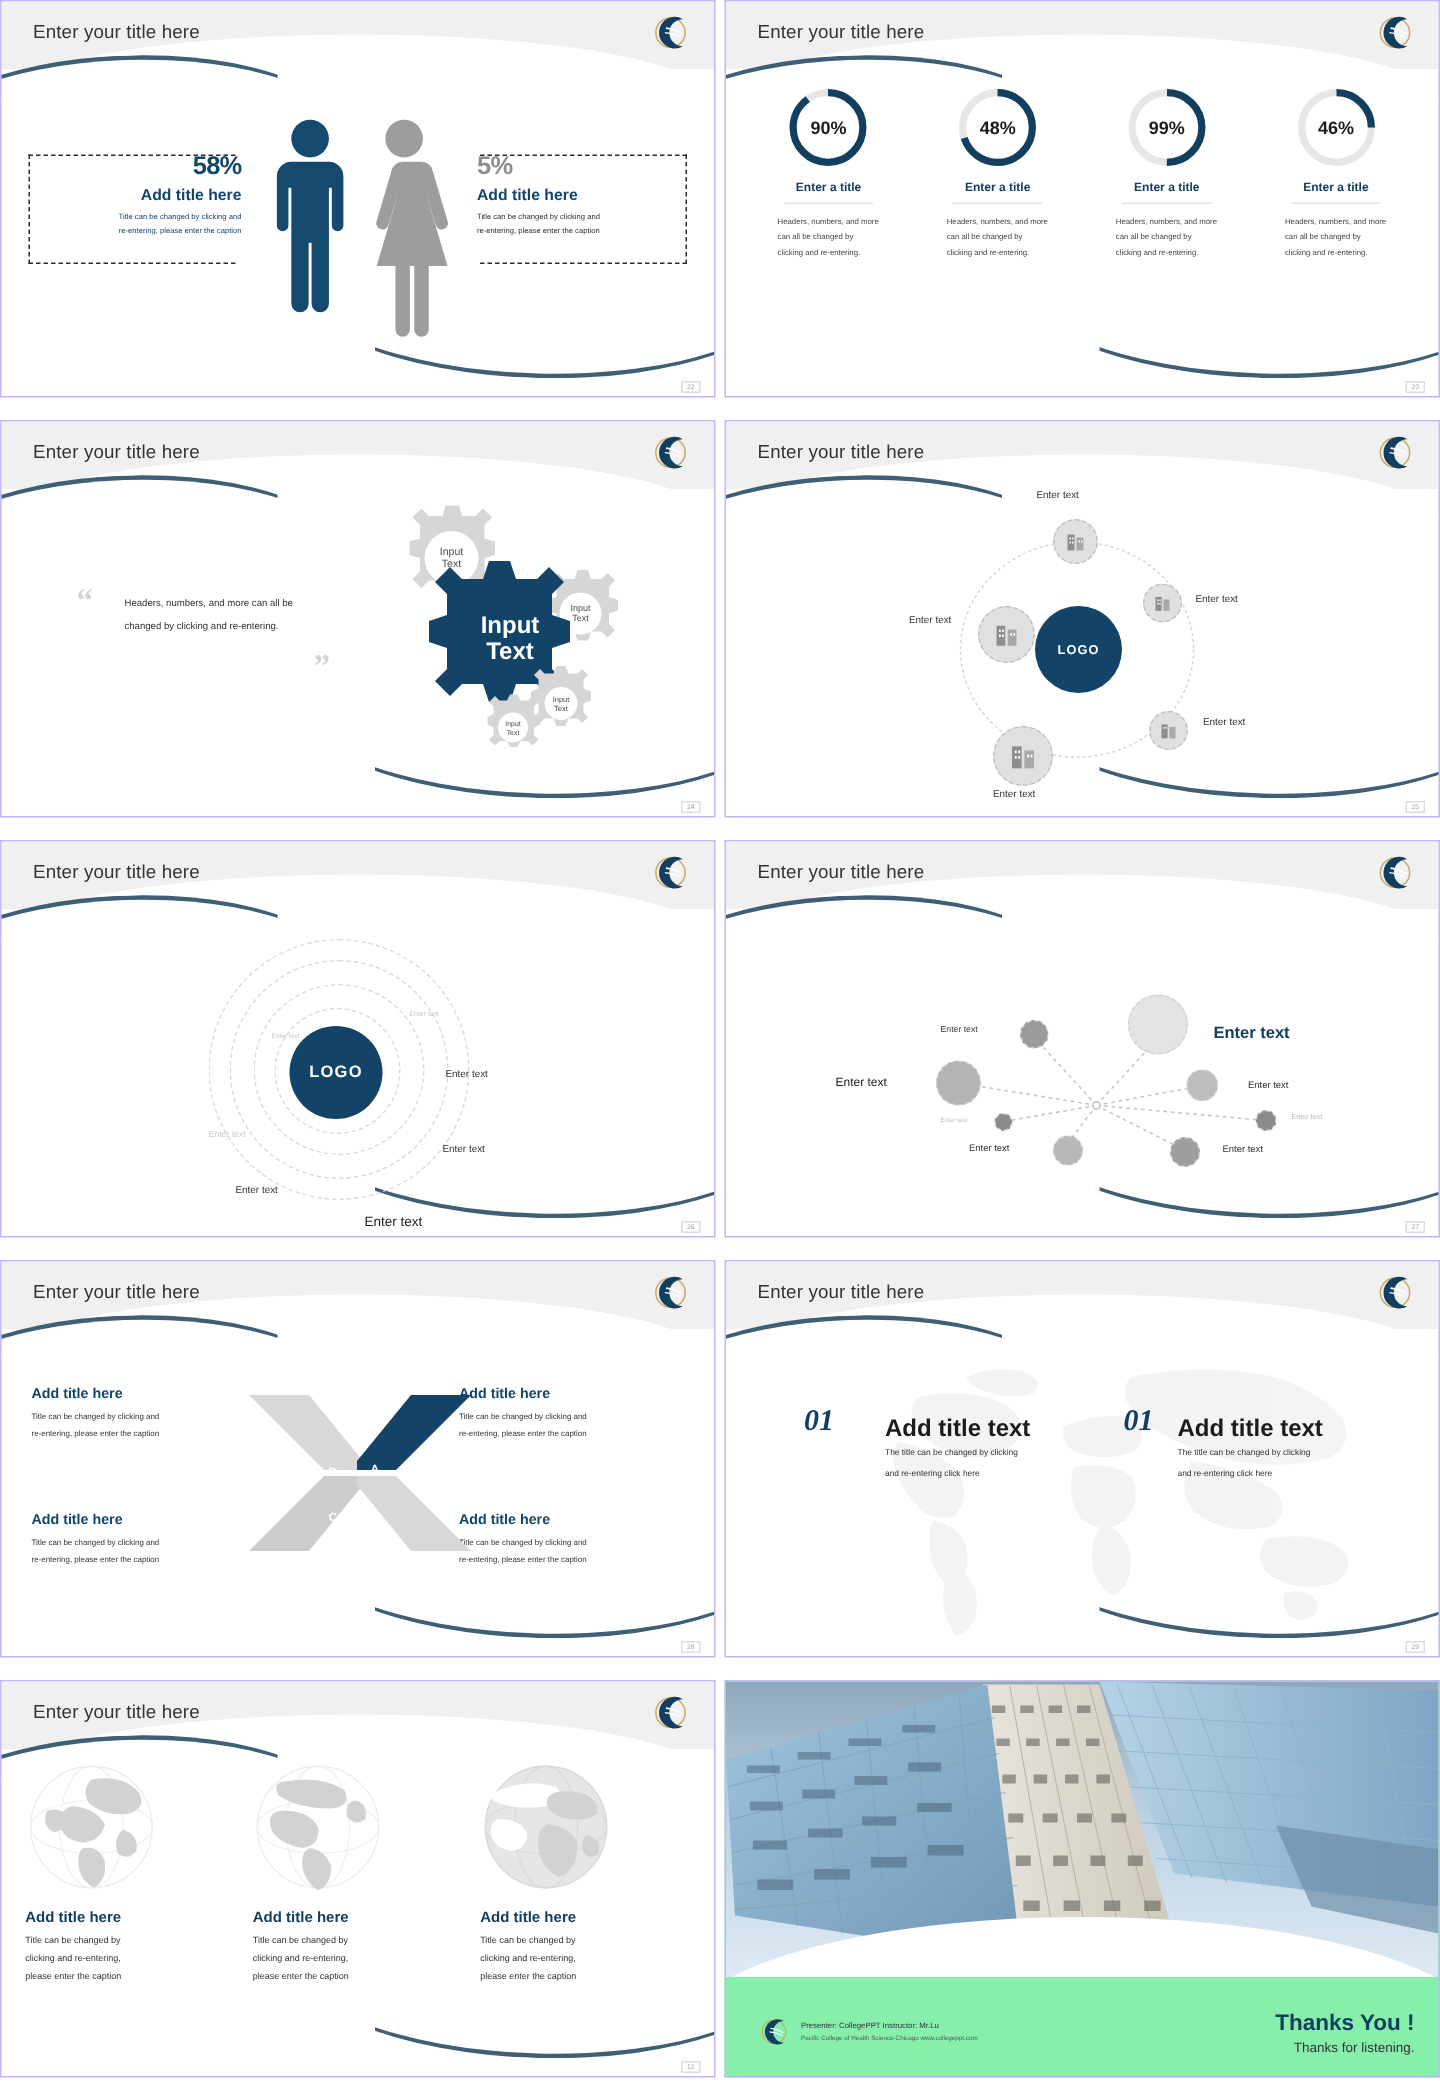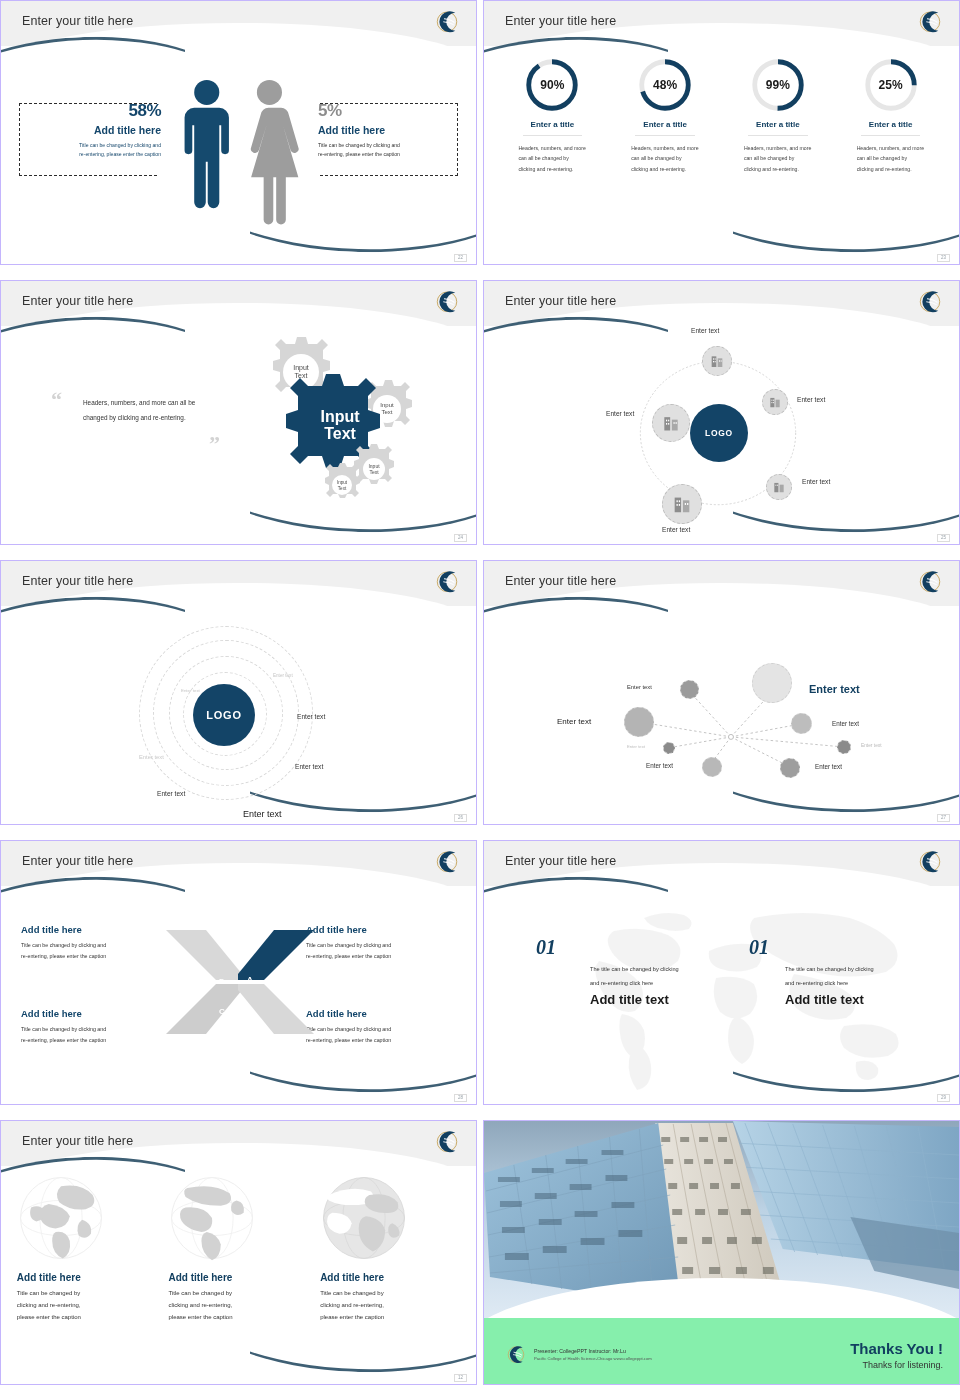--- a/index.html
+++ b/index.html
@@ -149,21 +149,21 @@
   .s7-blk { position:absolute; width:150px; }
   .s7-h { font-size:9.5px; font-weight:bold; color:#12456a; }
   .s7-p { font-size:5.3px; line-height:2.0; color:#333; margin-top:5px; }
   .xfig { position:absolute; left:163px; top:42px; width:152px; height:108px; }
   .xlet { position:absolute; color:#fff; font-weight:bold; font-size:8px; }
 
   
   .wmap { position:absolute; left:20px; top:10px; width:440px; height:195px; opacity:.5; }
   .num { position:absolute; font-family:"Liberation Serif", serif; font-style:italic;
          font-weight:bold; font-size:20px; color:#123f60; }
-  .s8-h { position:absolute; font-size:13px; font-weight:bold; color:#1b1b1b;margin-top:48px; }
+  .s8-h { position:absolute; font-size:16px; font-weight:bold; color:#1b1b1b; }
   .s8-p { position:absolute; font-size:5.6px; line-height:2.0; color:#333; width:150px; }
 
   
   .globes { position:absolute; left:10px; top:8px; right:10px; display:flex; justify-content:space-around; }
   .globe-col { width: 140px; }
   .g-h { font-size:10px; font-weight:bold; color:#123f60; margin-top:6px; }
   .g-p { font-size:6px; line-height:2.0; color:#333; margin-top:4px; }
 
   
   .s10 { background:#86efac; }
@@ -280,21 +280,21 @@
           <div class="donut-title">Enter a title</div>
           <div class="donut-p">Headers, numbers, and more can all be changed by clicking and re-entering.</div>
         </div>
 
         <div class="donut-col">
           <div class="donut-wrap">
             <svg viewBox="0 0 36 36" width="54" height="54">
               <circle cx="18" cy="18" r="15.5" fill="none" stroke="#e6e6e6" stroke-width="3.2"></circle>
               <circle cx="18" cy="18" r="15.5" fill="none" stroke="#123f60" stroke-width="3.2" stroke-dasharray="24.35 97.39" transform="rotate(-90 18 18)"></circle>
             </svg>
-            <div class="donut-txt">25%</div>
+            <div class="donut-txt">46%</div>
           </div>
           <div class="donut-title">Enter a title</div>
           <div class="donut-p">Headers, numbers, and more can all be changed by clicking and re-entering.</div>
         </div>
 
       </div>
     </div>
     <div class="pagenum">23</div>
   </div>
 

